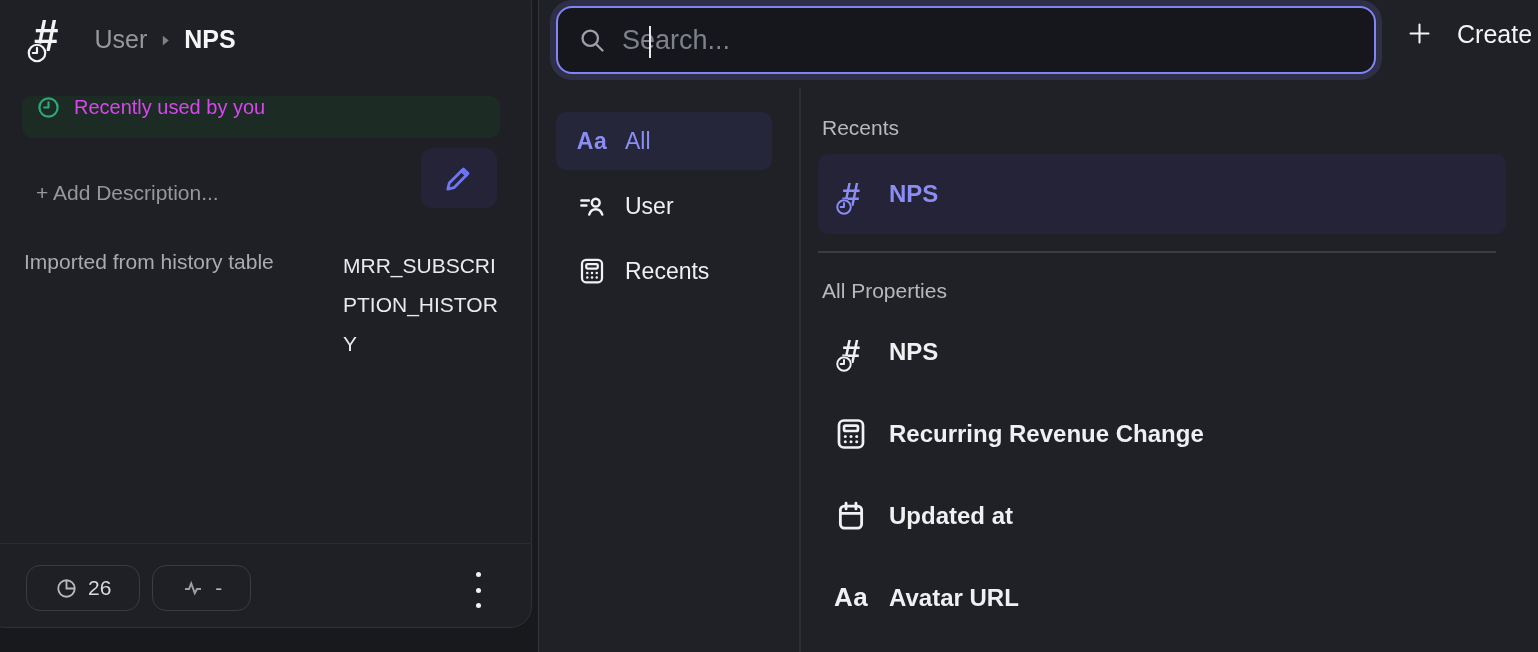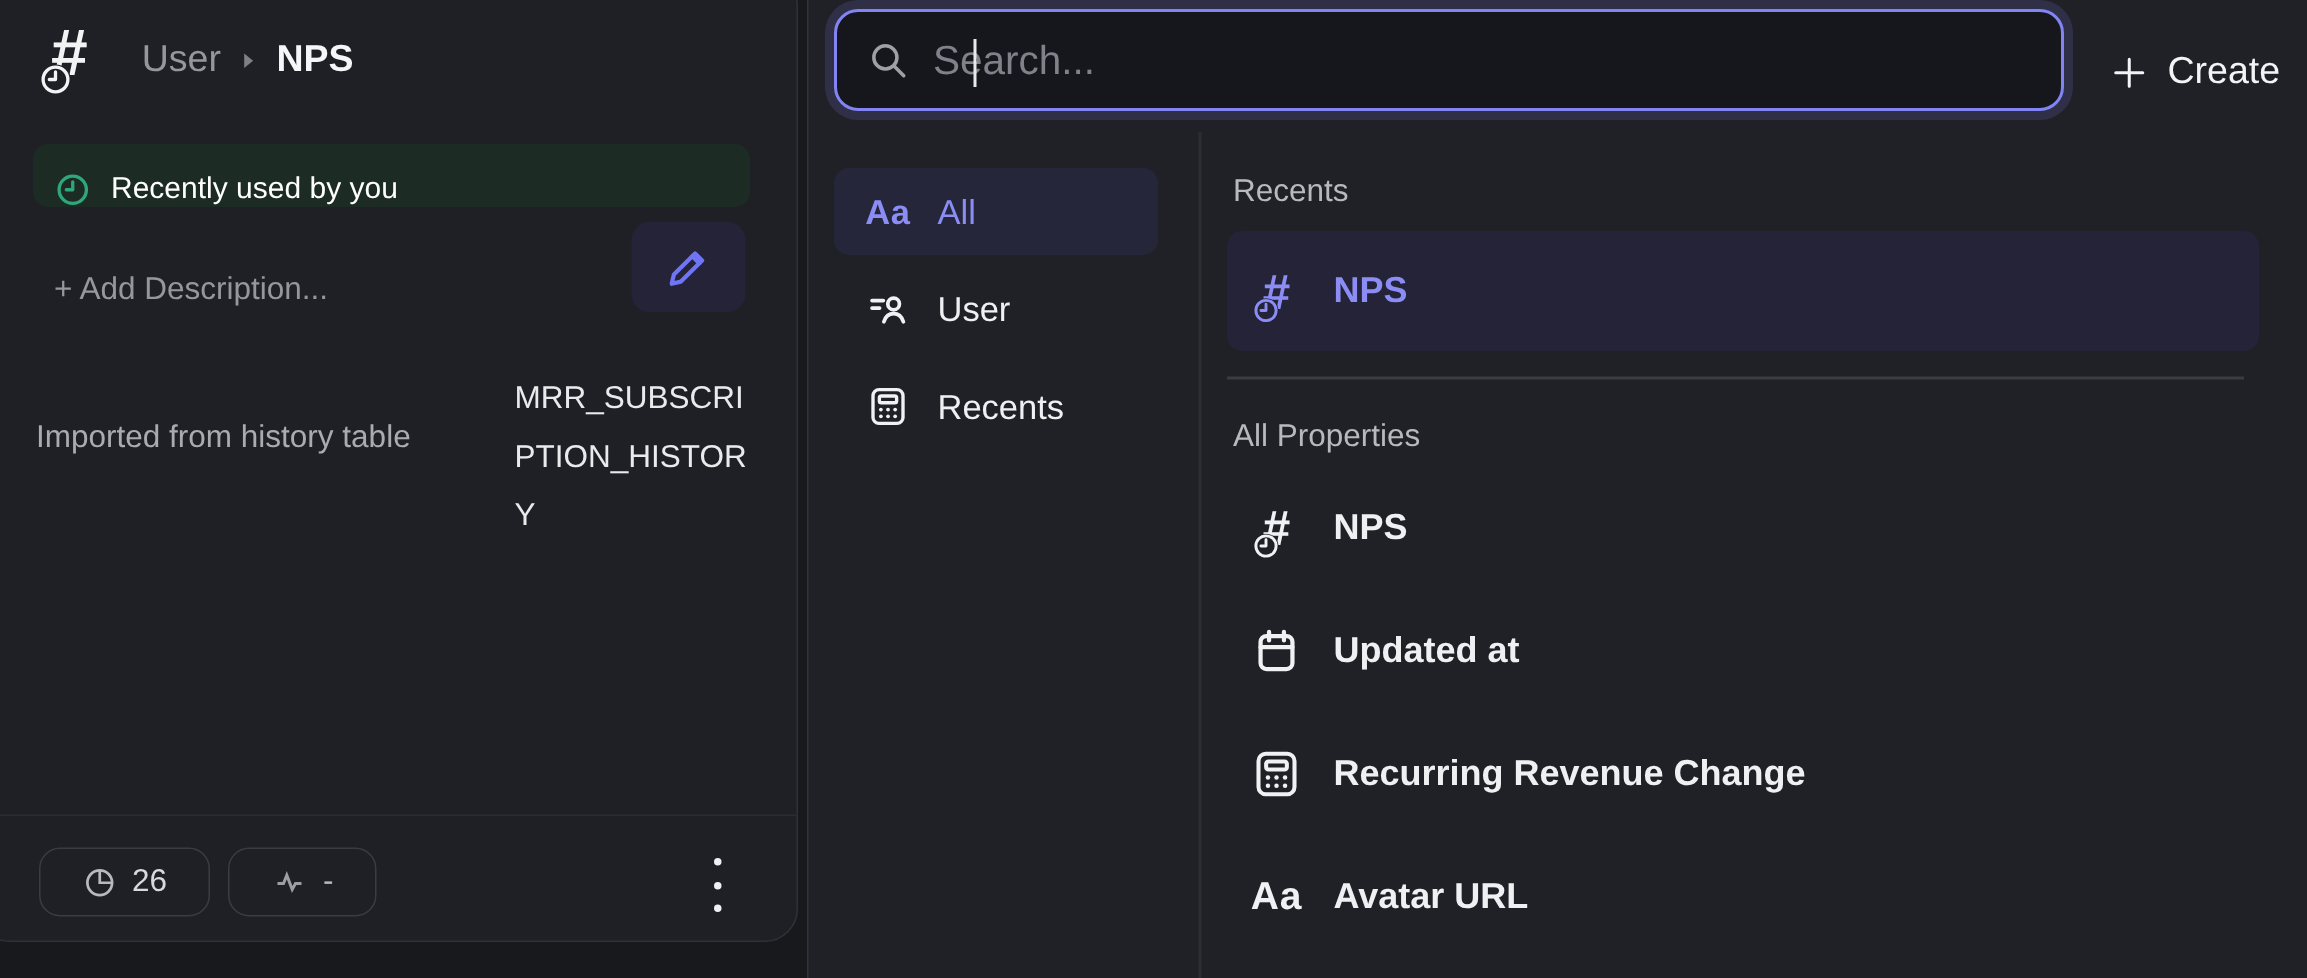--- a/index.html
+++ b/index.html
@@ -31,38 +31,38 @@
   .hdr-numclock .clock-badge { left:-8px; bottom:-6px; }
 
   .breadcrumb { display:flex; align-items:center; gap:12px; margin-left:36px; margin-top:6px; }
   .crumb-parent { font-size:25px; font-weight:500; color:#96979c; }
   .crumb-sep { color:#7e8086; margin-top:2px; }
   .crumb-current { font-size:25px; font-weight:700; color:#f5f6f8; }
 
   .recent-badge {
     position:absolute; left:22px; top:96px; width:478px; height:42px;
     background:#1c2b24; border-radius:10px;
-    display:flex; align-items:flex-end; gap:14px; padding-left:15px;
-    color:#ffffff;
+    display:flex; align-items:flex-start; gap:14px; padding-left:15px;
+    color:#d946ef;
   }
   .recent-badge .label { font-size:20px; font-weight:500; }
 
   .add-desc {
     position:absolute; left:36px; top:181px;
     font-size:21px; color:#96979c; cursor:pointer;
   }
   .pencil-btn {
     position:absolute; left:421px; top:148px; width:76px; height:60px;
     background:#242338; border-radius:12px;
     display:flex; align-items:center; justify-content:center;
     color:#6f75f5; cursor:pointer;
   }
 
   .imported-row { position:absolute; left:24px; top:250px; width:484px; display:flex; }
-  .imported-label { font-size:21px; color:#a9abb0; width:319px;margin-top:30px; }
+  .imported-label { font-size:21px; color:#a9abb0; width:319px; }
   .imported-value {
     font-size:21px; color:#e9eaec; width:158px;
     line-height:39px; word-break:break-all; margin-top:-4px;
   }
 
   .card-footer-divider { position:absolute; left:0; top:543px; width:532px; height:1px; background:#2b2c31; }
   .footer-pills { position:absolute; left:26px; top:565px; display:flex; gap:12px; }
   .pill {
     height:46px; border:1.5px solid #3b3c42; border-radius:14px;
     display:flex; align-items:center; gap:10px; padding:0 28px;
@@ -91,21 +91,21 @@
   .search-input {
     flex:1; height:100%; background:transparent; border:none; outline:none;
     font-family:"Liberation Sans", sans-serif;
     font-size:27px; color:#eef0f2; caret-color:#ffffff;
   }
   .search-input::placeholder { color:#7f828a; }
   .search-caret { position:absolute; left:91px; top:18px; width:2px; height:32px; background:#e8e9ec; }
 
   .create-btn {
     position:absolute; left:868px; top:20px; height:42px;
-    display:flex; align-items:flex-end; gap:12px; color:#f3f4f6; cursor:pointer;
+    display:flex; align-items:flex-start; gap:24px; color:#f3f4f6; cursor:pointer;
   }
   .create-btn .label { font-size:25px; font-weight:500; }
 
   .modal-vdivider { position:absolute; left:261px; top:88px; width:1.5px; height:564px; background:#2d2e33; }
 
   .cat-list { position:absolute; left:18px; top:112px; width:216px; }
   .cat-row {
     height:58px; border-radius:10px; display:flex; align-items:center;
     gap:17px; padding-left:20px; margin-bottom:7px; cursor:pointer;
     font-size:23px; font-weight:500; color:#eef0f2;
@@ -322,30 +322,20 @@
             <span class="clock-badge">
               <svg width="18" height="18" viewBox="0 0 24 24">
                 <circle class="clock-bg" cx="12" cy="12" r="11"></circle>
                 <circle cx="12" cy="12" r="9" fill="none" stroke="#f0f1f3" stroke-width="2.6"></circle>
                 <path d="M12 6.5V12H7.5" fill="none" stroke="#f0f1f3" stroke-width="2.6" stroke-linecap="round" stroke-linejoin="round"></path>
               </svg>
             </span>
           </span>
         </span>
         <span class="row-label">NPS</span>
-      </div>
-
-      <div class="prop-row">
-        <span class="row-icon">
-          <svg width="34" height="34" viewBox="0 0 24 24" fill="none" stroke="#f0f1f3" stroke-width="2" stroke-linecap="round">
-            <rect x="4.5" y="5" width="15" height="15.5" rx="2.8"></rect>
-            <path d="M8.5 3v4M15.5 3v4M4.5 10.2h15"></path>
-          </svg>
-        </span>
-        <span class="row-label">Updated at</span>
       </div>
 
       <div class="prop-row">
         <span class="row-icon">
           <svg width="36" height="36" viewBox="0 0 24 24" fill="none" stroke="#f0f1f3" stroke-width="1.8">
             <rect x="4" y="3" width="16" height="18" rx="3.2"></rect>
             <rect x="7.4" y="6.4" width="9.2" height="3.6" rx="1"></rect>
             <g fill="#f0f1f3" stroke="none">
               <circle cx="8.2" cy="13.6" r="1"></circle>
                 <circle cx="12" cy="13.6" r="1"></circle>
@@ -353,19 +343,29 @@
               <circle cx="8.2" cy="17.2" r="1"></circle>
                 <circle cx="12" cy="17.2" r="1"></circle>
                 <circle cx="15.8" cy="17.2" r="1"></circle>
             </g>
           </svg>
         </span>
         <span class="row-label">Recurring Revenue Change</span>
       </div>
 
       <div class="prop-row">
+        <span class="row-icon">
+          <svg width="34" height="34" viewBox="0 0 24 24" fill="none" stroke="#f0f1f3" stroke-width="2" stroke-linecap="round">
+            <rect x="4.5" y="5" width="15" height="15.5" rx="2.8"></rect>
+            <path d="M8.5 3v4M15.5 3v4M4.5 10.2h15"></path>
+          </svg>
+        </span>
+        <span class="row-label">Updated at</span>
+      </div>
+
+      <div class="prop-row">
         <span class="row-icon aa-glyph" style="color:#f0f1f3;font-size:26px">Aa</span>
         <span class="row-label">Avatar URL</span>
       </div>
     </div>
   </div>
 
 </div>
 
 </body></html>

